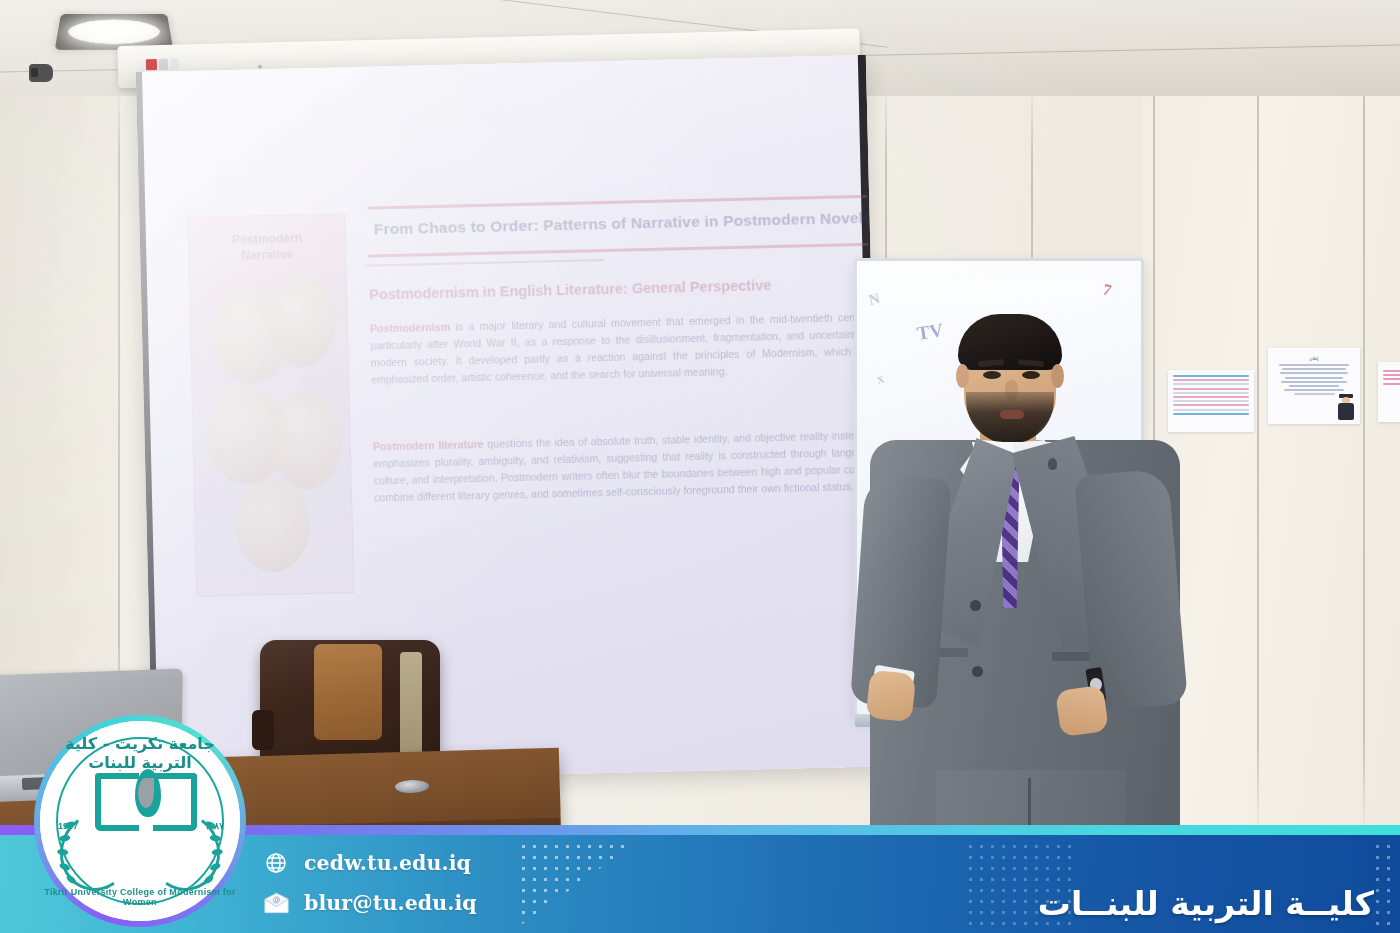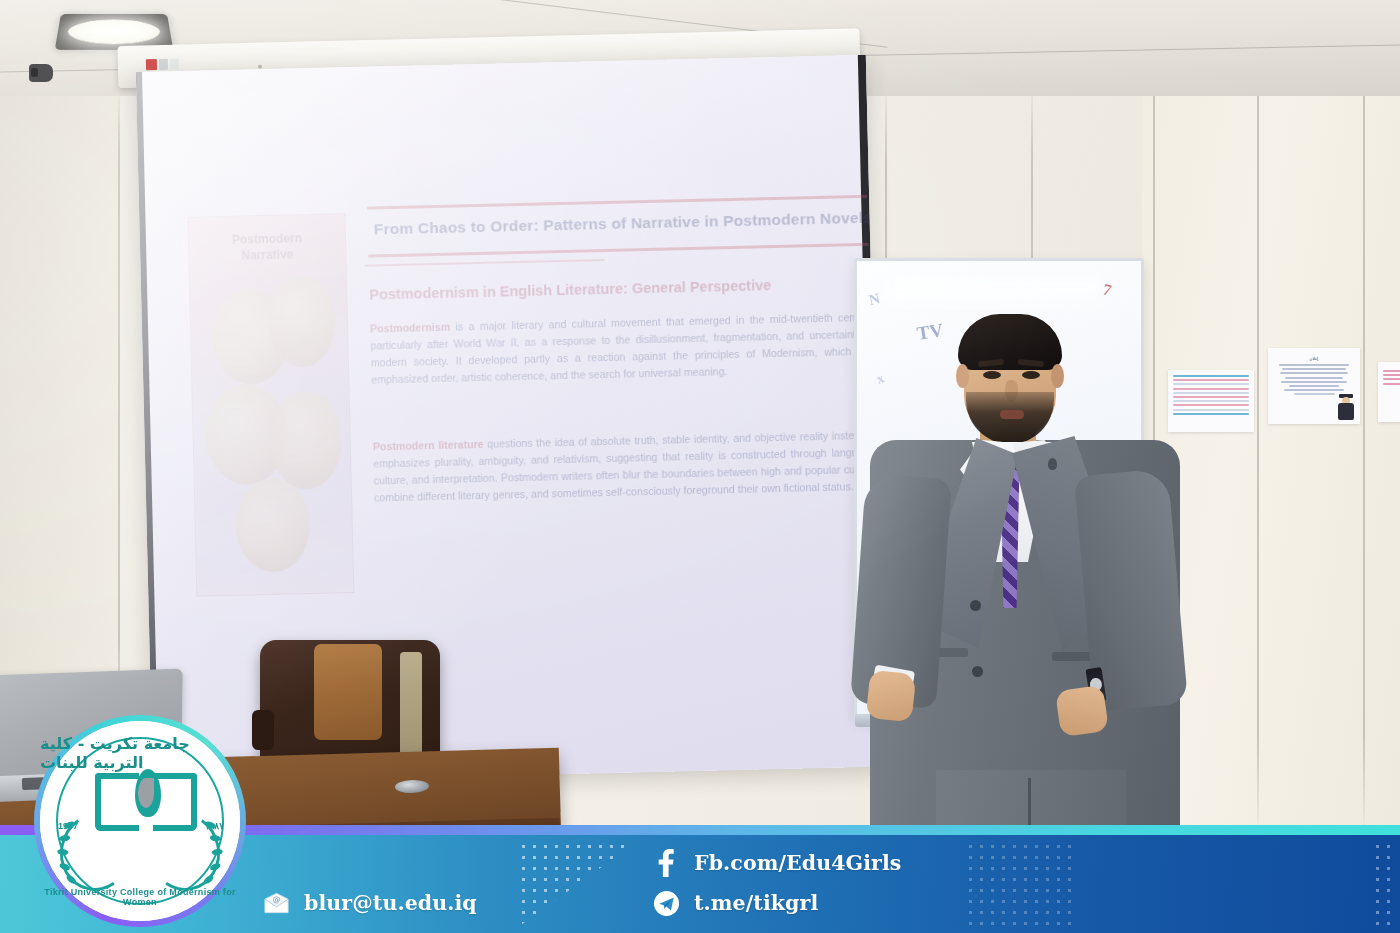--- a/index.html
+++ b/index.html
@@ -334,21 +334,21 @@
     position:absolute; inset:0; border-radius:50%;
     background: conic-gradient(from 200deg, #8b5cf6 0deg, #6aa9e8 70deg, #3fd3d8 140deg, #57e0d2 200deg, #7a79ef 300deg, #8b5cf6 360deg);
     padding:6px;
   }
   .logo-inner {
     position:absolute; inset:6px; border-radius:50%; background:#ffffff;
     box-shadow: inset 0 0 0 2px #ffffff;
   }
   .logo-circle2 { position:absolute; inset:16px; border-radius:50%; border:2px solid #1aa7a0; }
   .logo-ar {
-    position:absolute; left:0; right:0; top:13px; text-align:left;
+    position:absolute; left:0; right:0; top:13px; text-align:center;
     font-size:16px; font-weight:700; color:#1b8f8c; direction:rtl;
     font-family:"DejaVu Sans", sans-serif;
   }
   .logo-en {
     position:absolute; left:0; right:0; bottom:14px; text-align:center;
     font-size:9px; font-weight:700; color:#1b8f8c; letter-spacing:.3px;
   }
   .logo-year-l { position:absolute; left:18px; top:100px; font-size:9px; color:#1b8f8c; font-weight:700;}
   .logo-year-r { position:absolute; right:16px; top:100px; font-size:9px; color:#1b8f8c; font-weight:700; direction:rtl;}
   .logo-book {
@@ -581,52 +581,45 @@
   <div class="accent-stripe"></div>
 
   <div class="footer">
     <div class="dots dots-mid"></div>
     <div class="dots dots-right"></div>
     <div class="dots dots-far"></div>
 
     <div class="contacts">
       <div class="contact-row">
         <span class="c-icon">
+          <svg width="24" height="24" viewBox="0 0 24 24" fill="none" stroke="#ffffff" stroke-width="1.5">
+            <circle cx="12" cy="12" r="9"></circle>
+              <ellipse cx="12" cy="12" rx="4" ry="9"></ellipse>
+            <line x1="3" y1="12" x2="21" y2="12"></line>
+              <line x1="4.6" y1="7" x2="19.4" y2="7"></line>
+            <line x1="4.6" y1="17" x2="19.4" y2="17"></line>
+          </svg>
+        </span>
+        <span class="c-text">cedw.tu.edu.iq</span>
+      </div>
+      <div class="contact-row">
+        <span class="c-icon">
           <svg width="25" height="22" viewBox="0 0 26 22">
             <path d="M1 7 L13 1 L25 7 L25 21 L1 21 Z" fill="#ffffff" stroke="#d6e4ee" stroke-width="1"></path>
             <path d="M1 7 L13 15 L25 7" fill="#eef4f9" stroke="#b9cdd9" stroke-width="1"></path>
             <text x="13" y="10" font-size="8" text-anchor="middle" fill="#7f94a5" font-family="DejaVu Sans, sans-serif">@</text>
           </svg>
         </span>
         <span class="c-text">blur@tu.edu.iq</span>
       </div>
     </div>
 
-    <div class="contacts contacts2">
-      <div class="contact-row">
-        <span class="c-icon">
-          <svg width="18" height="28" viewBox="0 0 18 28">
-            <path d="M11.6 28 V15.6 h4.2 l0.7 -5.1 h-4.9 V7.3 c0 -1.5 0.4 -2.5 2.5 -2.5 h2.6 V0.3 C16.2 0.2 14.6 0 12.8 0 8.7 0 5.9 2.5 5.9 7.0 v3.5 H1.7 v5.1 h4.2 V28 z" fill="#ffffff"></path>
-          </svg>
-        </span>
-        <span class="c-text">Fb.com/Edu4Girls</span>
-      </div>
-      <div class="contact-row">
-        <span class="c-icon">
-          <svg width="27" height="27" viewBox="0 0 28 28">
-            <circle cx="14" cy="14" r="13" fill="#ffffff"></circle>
-            <path d="M6.5 14.2 L21.5 7.8 L18.6 21.2 L13.9 17.1 L11.4 19.6 L11.5 16.2 Z" fill="#2e8fc4"></path>
-            <path d="M11.5 16.2 L18.9 10.3 L13.9 17.1 Z" fill="#1f6fb4"></path>
-          </svg>
-        </span>
-        <span class="c-text">t.me/tikgrl</span>
-      </div>
-    </div>
 
     <div class="brand">
+      <div class="brand-ar1">كليــة التربية للبنــات</div>
     </div>
   </div>
 
   <div class="logo-wrap">
     <div class="logo-ring">
       <div class="logo-inner">
         <div class="logo-circle2"></div>
         <div class="logo-ar">جامعة تكريت - كلية التربية للبنات</div>
         <div class="logo-year-l">1987</div>
         <div class="logo-year-r">١٩٨٧</div>

